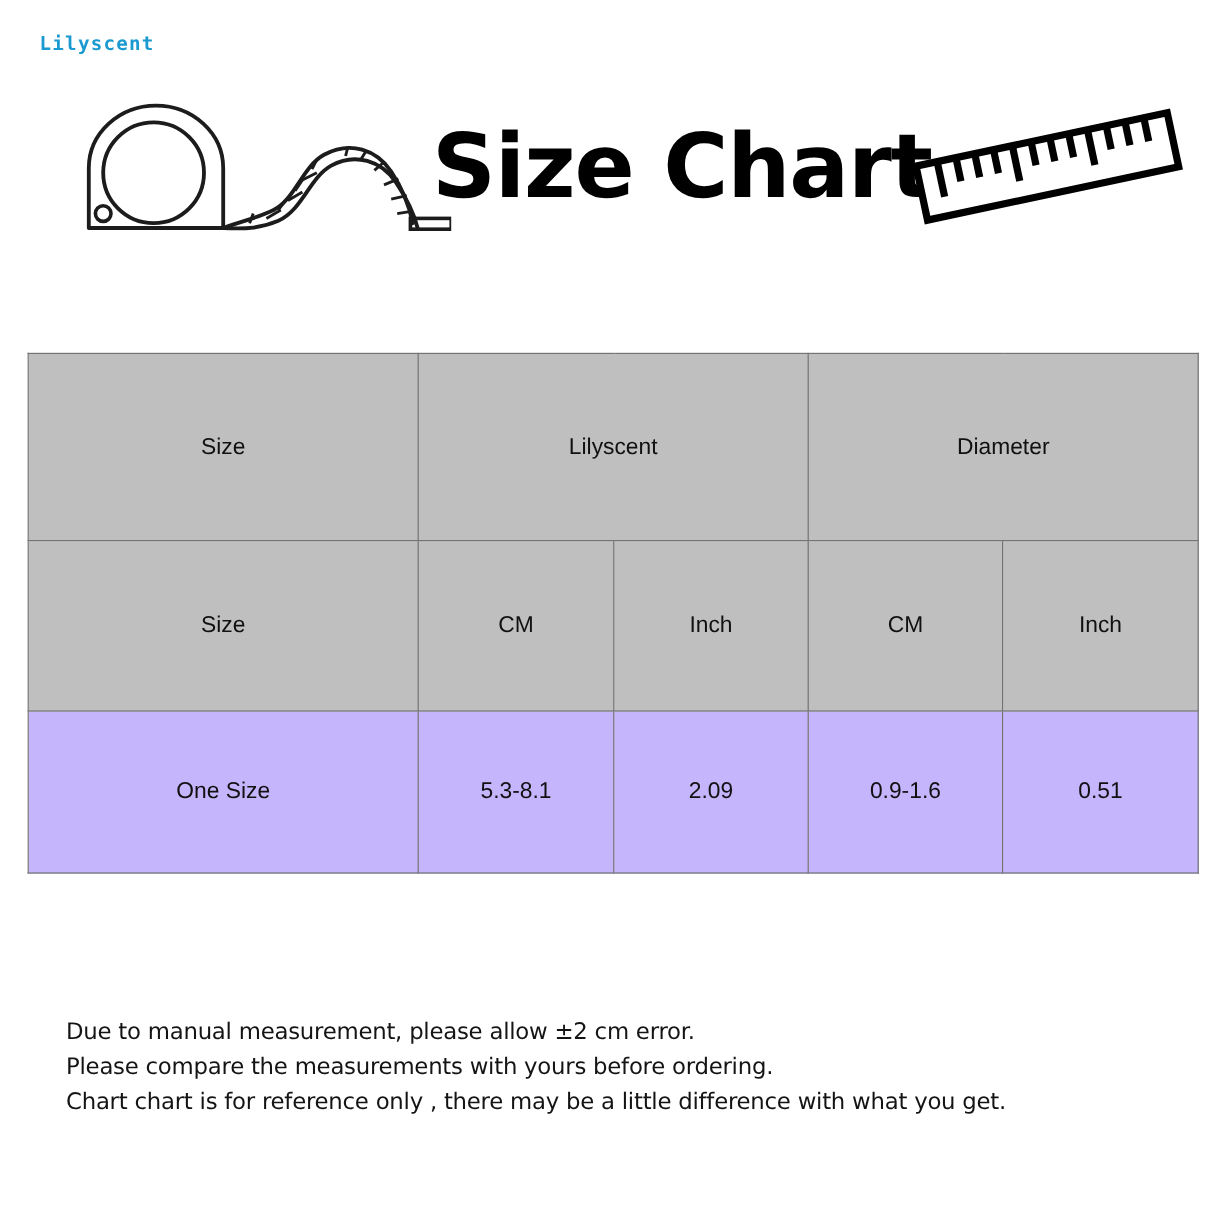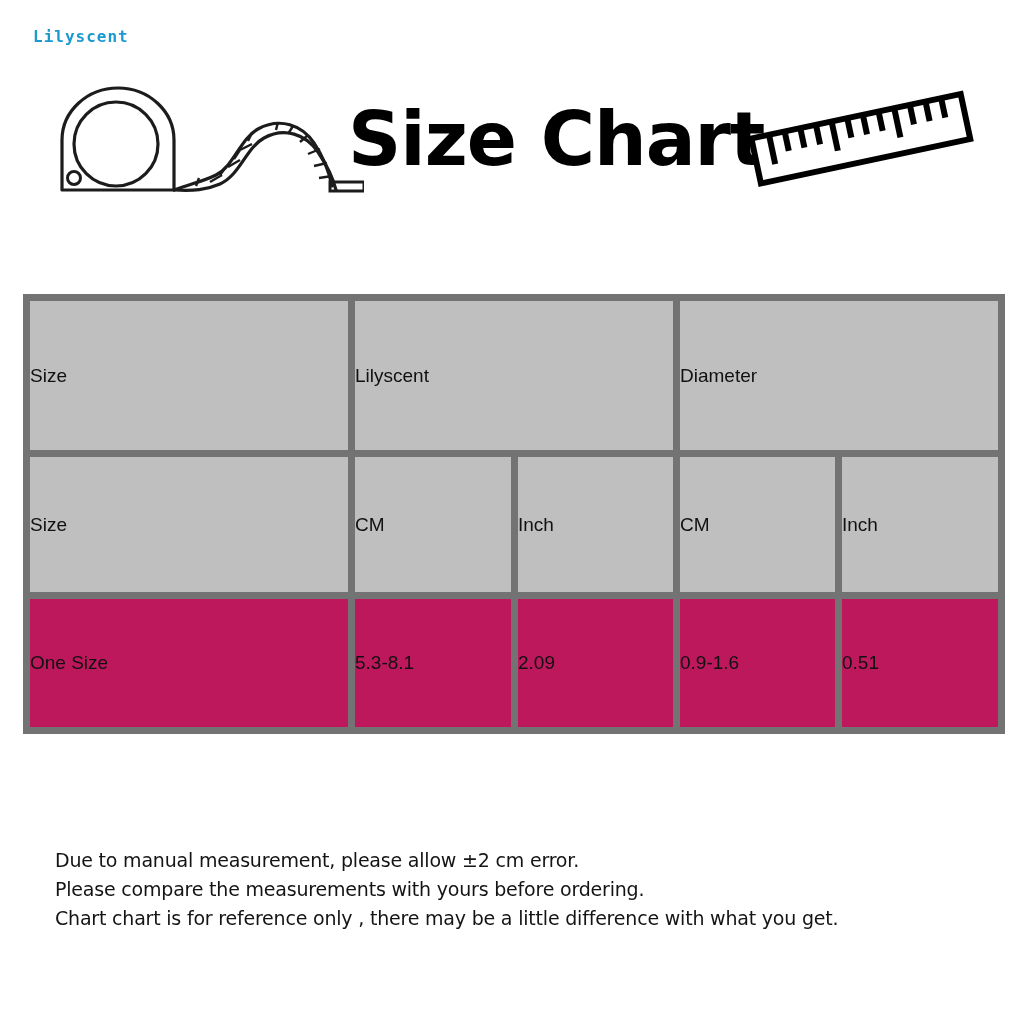--- a/index.html
+++ b/index.html
@@ -25,21 +25,21 @@
     font-size: 16px;
     font-weight: bold;
     letter-spacing: 1px;
     color: #1a9ad0;
     white-space: nowrap;
   }
 
   
   #header {
     position: absolute;
-    left: 4px;
+    left: 16px;
     top: 72px;
     width: 980px;
     height: 140px;
   }
   #tape-icon {
     position: absolute;
     left: 40px;
     top: 10px;
   }
   #ruler-icon {
@@ -63,32 +63,33 @@
   
   #size-table {
     position: absolute;
     left: 23px;
     top: 294px;
     width: 975px;
     border-collapse: collapse;
     table-layout: fixed;
   }
   #size-table td {
-    border: 7px solid #737373;
+    border: 1px solid #737373;
+    text-align: center;
     vertical-align: middle;
     font-family: "Liberation Sans", sans-serif;
     font-size: 19px;
     color: #111111;
     padding: 0;
   }
   #size-table td.head {
     background: #bfbfbf;
   }
   #size-table td.body {
-    background: #be185d;
+    background: #c4b5fd;
   }
   .r-group { height: 156px; }
   .r-sub   { height: 142px; }
   .r-data  { height: 135px; }
 
   
   #notes {
     position: absolute;
     left: 55px;
     top: 846px;

